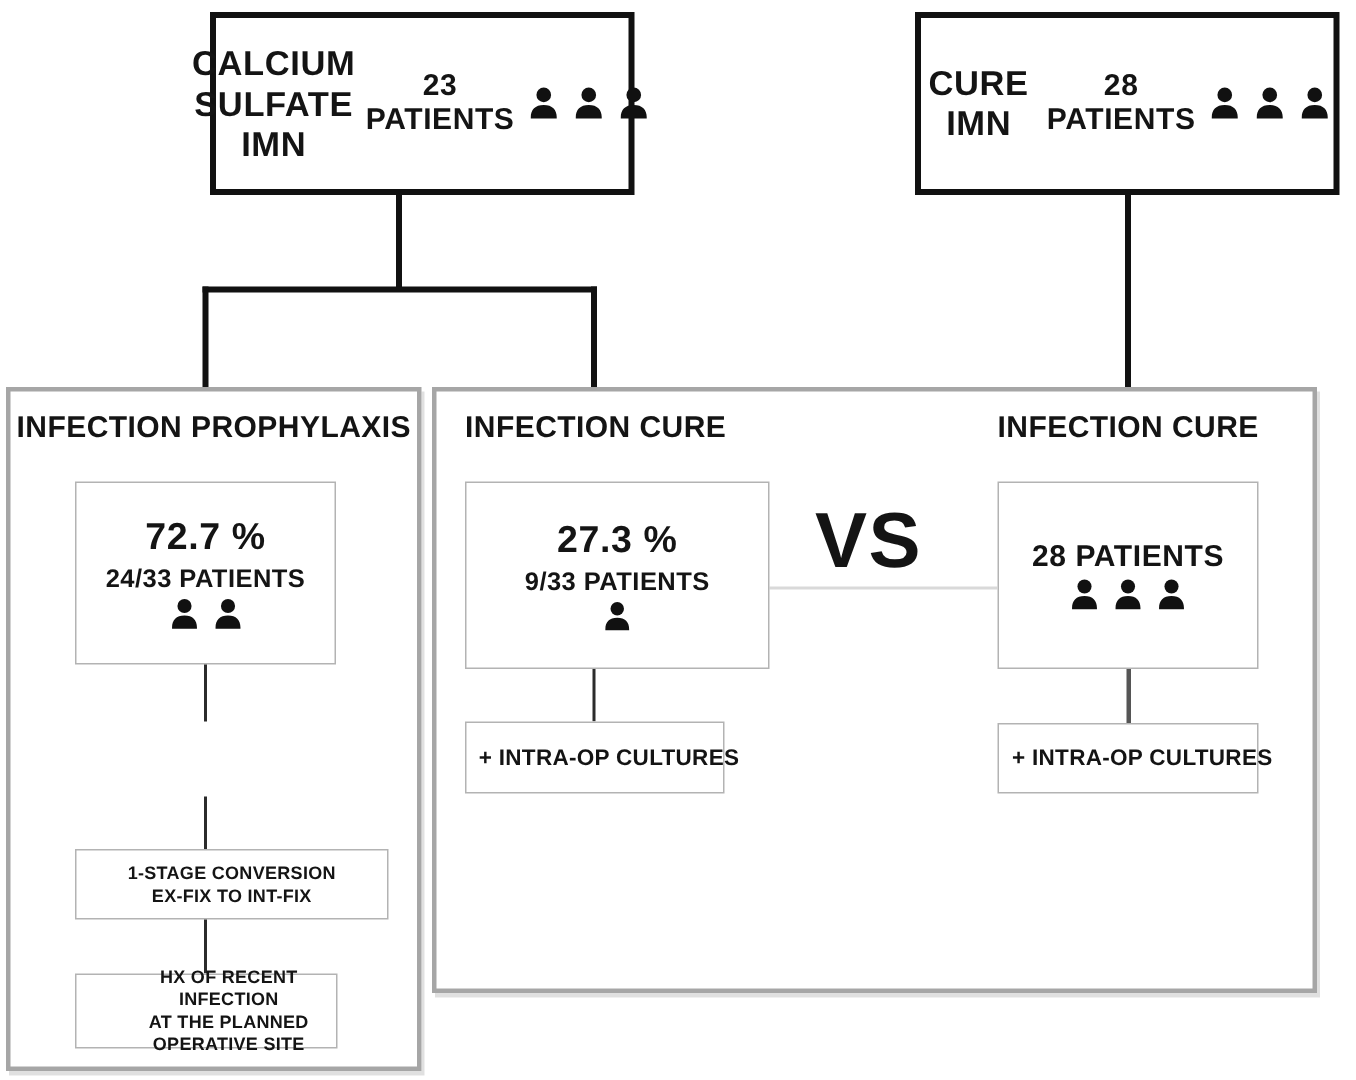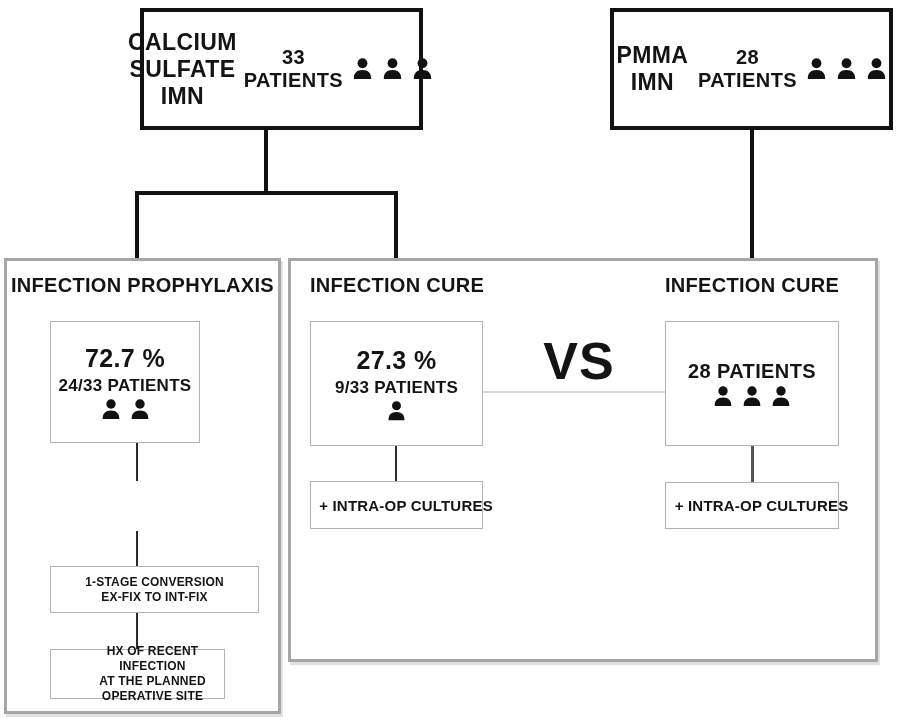--- a/index.html
+++ b/index.html
@@ -50,39 +50,39 @@
   .icon-row{display:flex;align-items:flex-end;justify-content:center;gap:5px;}
   .person{display:block;fill:#111;}
 </style>
 </head>
 <body>
 
 <div class="stage">
 
   <div class="abs top-box" style="left:140px;top:8px;width:283px;height:122px;">
     <div class="top-title">CALCIUM SULFATE IMN</div>
-    <div class="top-count">33 PATIENTS</div>
+    <div class="top-count">23 PATIENTS</div>
     <div class="icon-row">
       <svg class="person" width="25" height="23" viewBox="0 0 24 22">
           <circle cx="12" cy="5" r="4.7"></circle>
           <path d="M12 11.4c-5.5 0-8.3 3.1-8.3 7.8v.9h16.6v-.9c0-4.7-2.8-7.8-8.3-7.8z"></path>
         </svg>
       <svg class="person" width="25" height="23" viewBox="0 0 24 22">
           <circle cx="12" cy="5" r="4.7"></circle>
           <path d="M12 11.4c-5.5 0-8.3 3.1-8.3 7.8v.9h16.6v-.9c0-4.7-2.8-7.8-8.3-7.8z"></path>
         </svg>
       <svg class="person" width="25" height="23" viewBox="0 0 24 22">
           <circle cx="12" cy="5" r="4.7"></circle>
           <path d="M12 11.4c-5.5 0-8.3 3.1-8.3 7.8v.9h16.6v-.9c0-4.7-2.8-7.8-8.3-7.8z"></path>
         </svg>
     </div>
   </div>
 
   <div class="abs top-box" style="left:610px;top:8px;width:283px;height:122px;">
-    <div class="top-title">PMMA IMN</div>
+    <div class="top-title">CURE IMN</div>
     <div class="top-count">28 PATIENTS</div>
     <div class="icon-row">
       <svg class="person" width="25" height="23" viewBox="0 0 24 22">
           <circle cx="12" cy="5" r="4.7"></circle>
           <path d="M12 11.4c-5.5 0-8.3 3.1-8.3 7.8v.9h16.6v-.9c0-4.7-2.8-7.8-8.3-7.8z"></path>
         </svg>
       <svg class="person" width="25" height="23" viewBox="0 0 24 22">
           <circle cx="12" cy="5" r="4.7"></circle>
           <path d="M12 11.4c-5.5 0-8.3 3.1-8.3 7.8v.9h16.6v-.9c0-4.7-2.8-7.8-8.3-7.8z"></path>
         </svg>
@@ -96,21 +96,21 @@
   <div class="abs line" style="left:264px;top:129px;width:4px;height:64px;"></div>
   <div class="abs line" style="left:135px;top:191px;width:263px;height:4px;"></div>
   <div class="abs line" style="left:135px;top:191px;width:4px;height:67px;"></div>
   <div class="abs line" style="left:394px;top:191px;width:4px;height:67px;"></div>
   <div class="abs line" style="left:750px;top:129px;width:4px;height:129px;"></div>
 
   <div class="abs panel" style="left:4px;top:258px;width:277px;height:456px;"></div>
 
   <div class="abs panel-header" style="left:8px;top:274px;width:269px;">INFECTION PROPHYLAXIS</div>
 
-  <div class="abs stat-box" style="left:50px;top:321px;width:150px;height:122px;">
+  <div class="abs stat-box" style="left:50px;top:321px;width:174px;height:122px;">
     <div class="stat-percent">72.7 %</div>
     <div class="stat-patients">24/33 PATIENTS</div>
     <div class="icon-row">
       <svg class="person" width="24" height="22" viewBox="0 0 24 22">
           <circle cx="12" cy="5" r="4.7"></circle>
           <path d="M12 11.4c-5.5 0-8.3 3.1-8.3 7.8v.9h16.6v-.9c0-4.7-2.8-7.8-8.3-7.8z"></path>
         </svg>
       <svg class="person" width="24" height="22" viewBox="0 0 24 22">
           <circle cx="12" cy="5" r="4.7"></circle>
           <path d="M12 11.4c-5.5 0-8.3 3.1-8.3 7.8v.9h16.6v-.9c0-4.7-2.8-7.8-8.3-7.8z"></path>
@@ -137,21 +137,21 @@
   </div>
 
   <div class="abs panel" style="left:288px;top:258px;width:590px;height:404px;"></div>
 
   <div class="abs panel-header" style="left:310px;top:274px;width:173px;">INFECTION CURE</div>
   <div class="abs panel-header" style="left:665px;top:274px;width:174px;">INFECTION CURE</div>
 
   <div class="abs gray-line" style="left:483px;top:391px;width:182px;height:2px;"></div>
   <div class="abs vs" style="left:514px;top:331px;width:130px;">VS</div>
 
-  <div class="abs stat-box" style="left:310px;top:321px;width:173px;height:125px;">
+  <div class="abs stat-box" style="left:310px;top:321px;width:203px;height:125px;">
     <div class="stat-percent">27.3 %</div>
     <div class="stat-patients">9/33 PATIENTS</div>
     <div class="icon-row">
       <svg class="person" width="23" height="21" viewBox="0 0 24 22">
           <circle cx="12" cy="5" r="4.7"></circle>
           <path d="M12 11.4c-5.5 0-8.3 3.1-8.3 7.8v.9h16.6v-.9c0-4.7-2.8-7.8-8.3-7.8z"></path>
         </svg>
     </div>
   </div>
 

